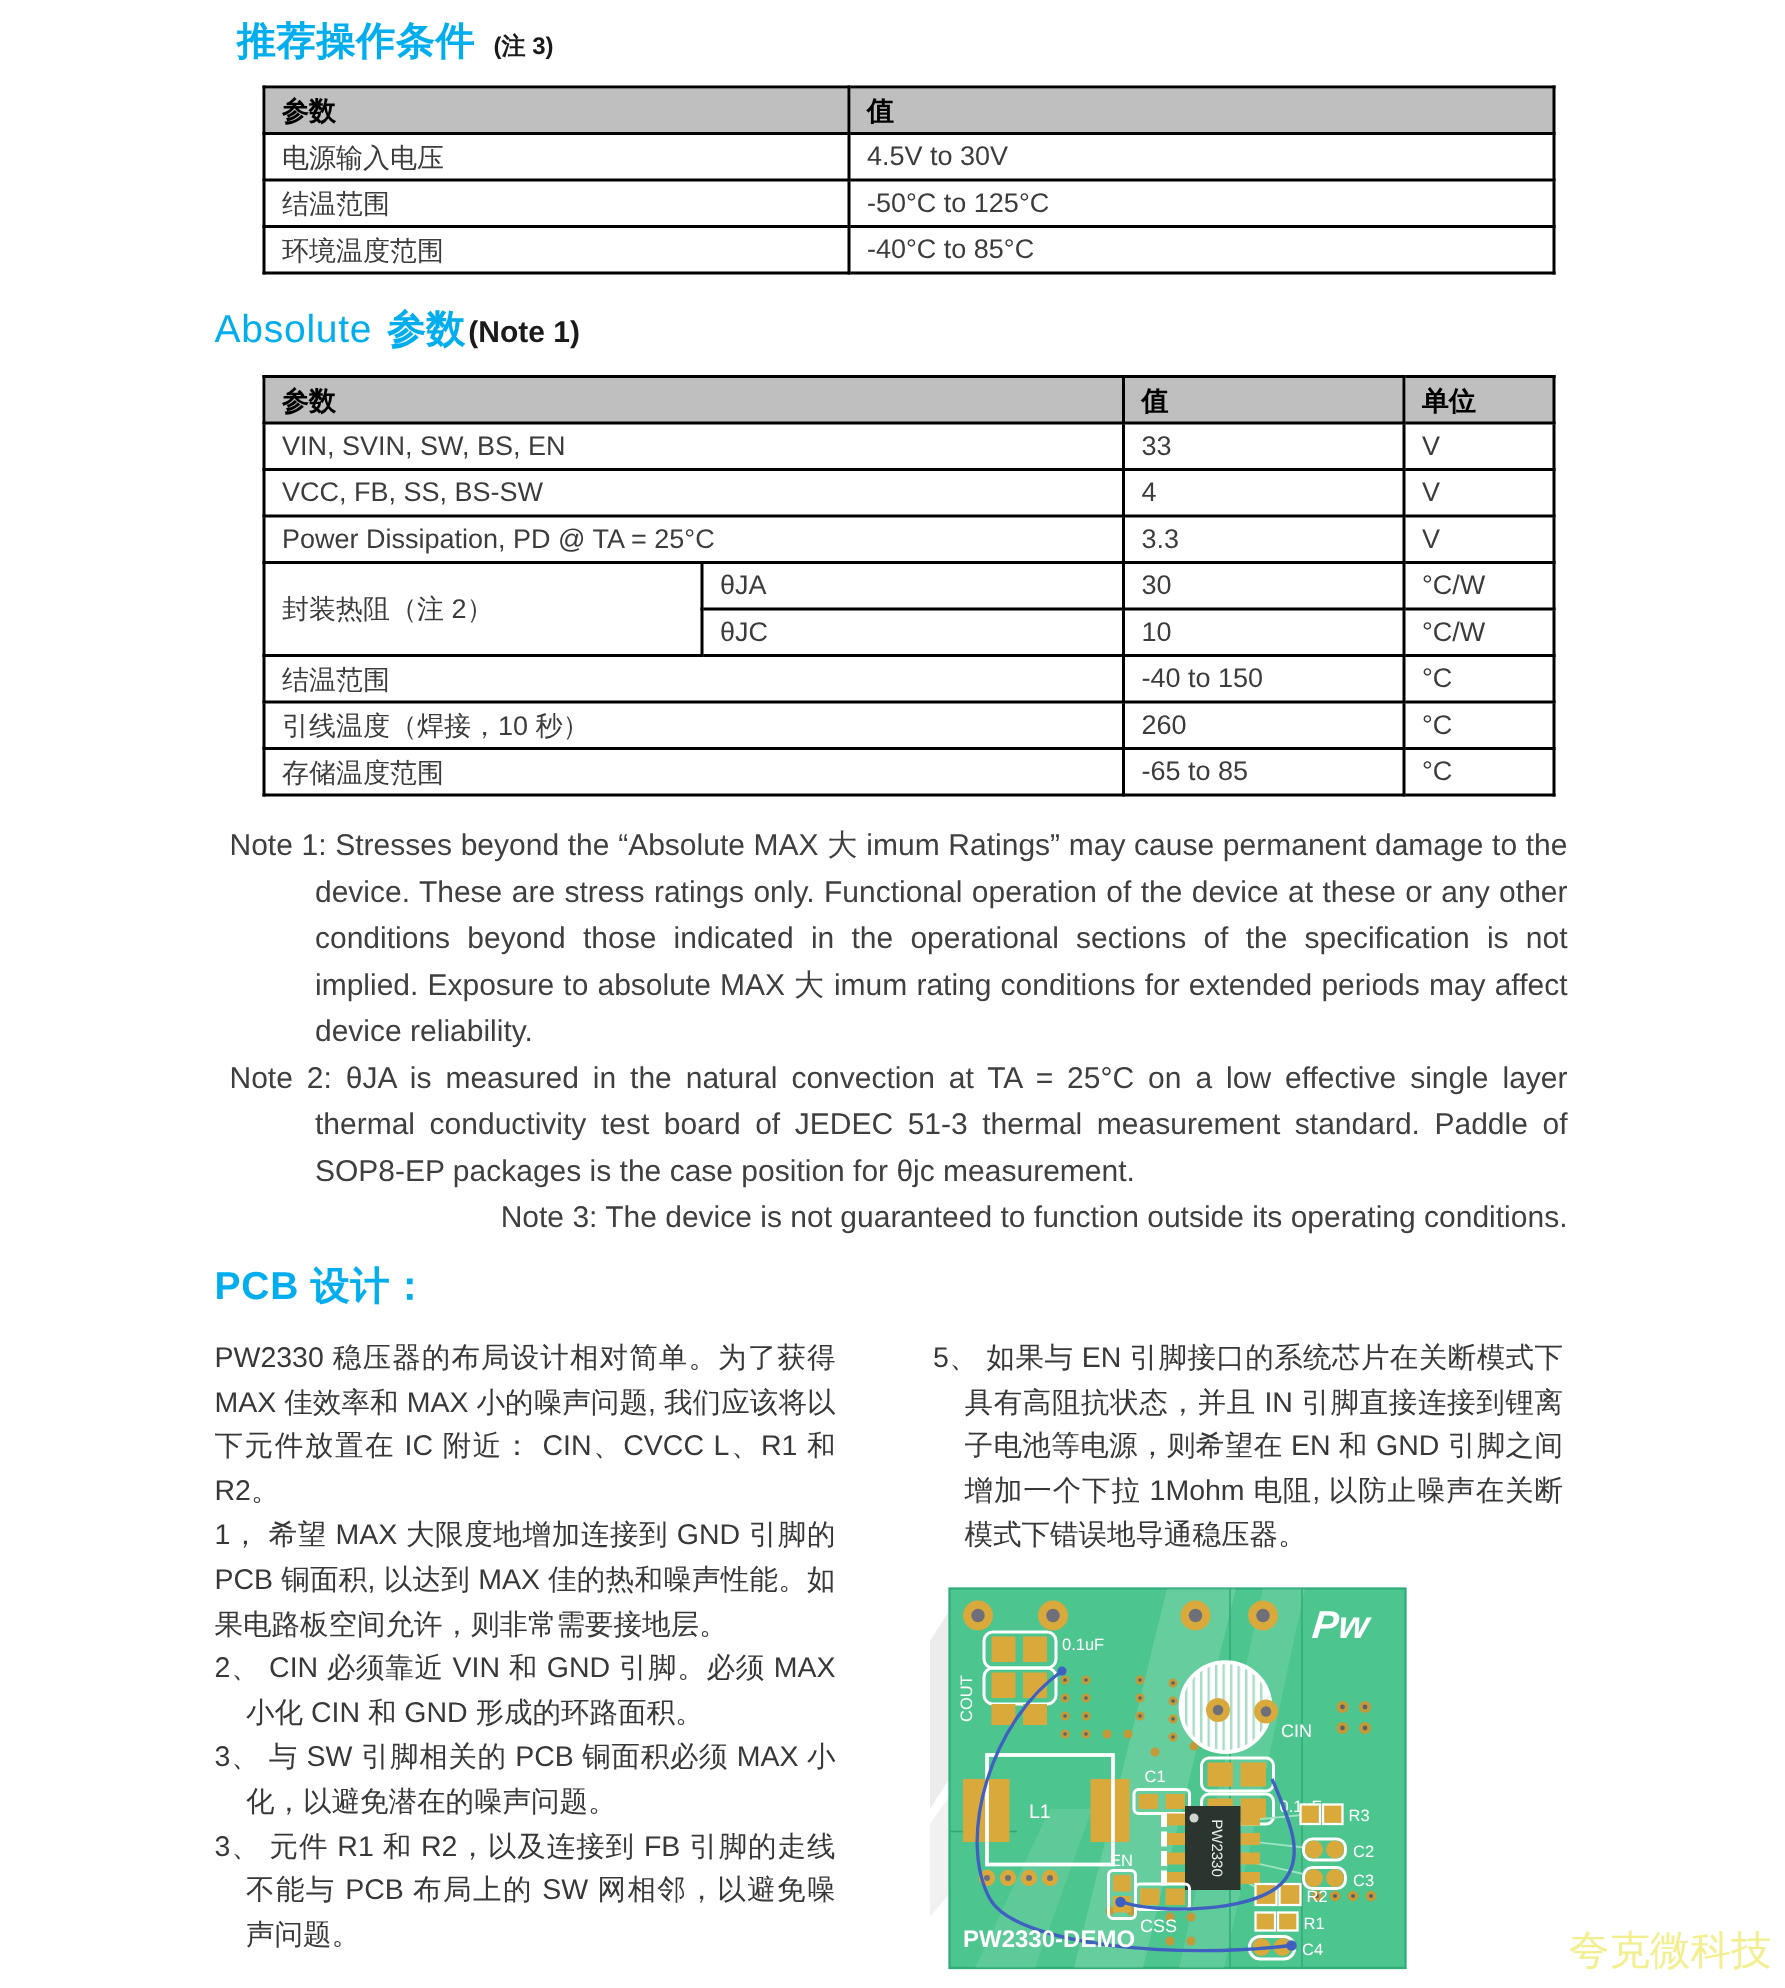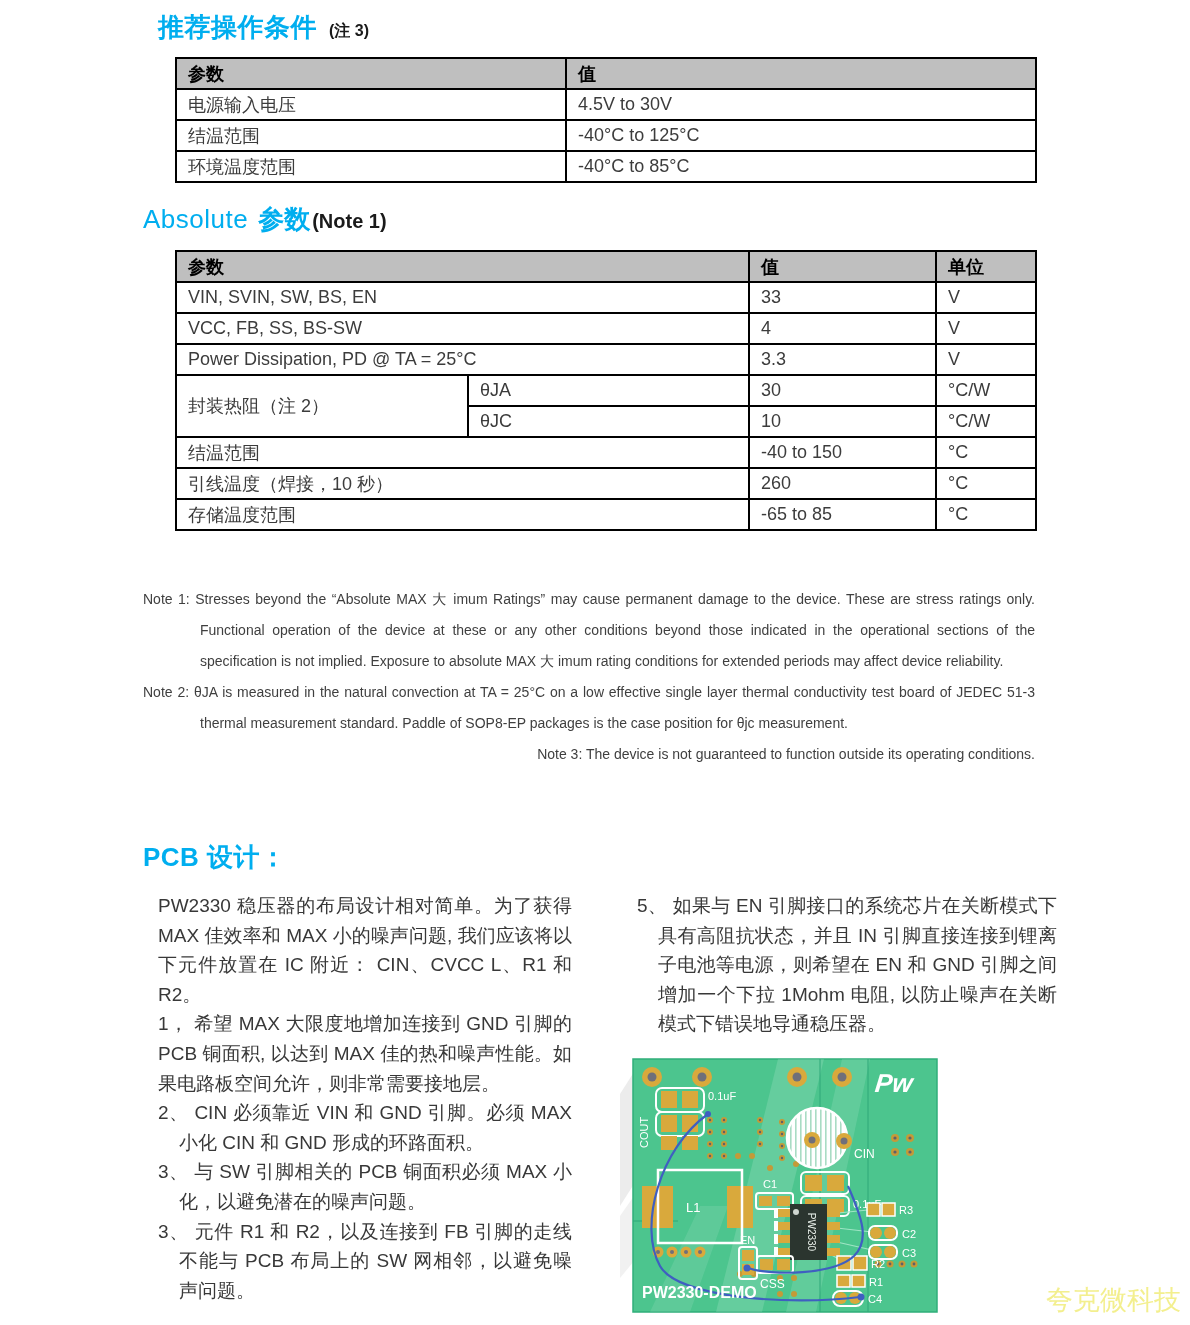--- a/index.html
+++ b/index.html
@@ -17,26 +17,26 @@
   
   table.spec { position:absolute; border-collapse:collapse; table-layout:fixed; font-size:18px; }
   .spec th, .spec td {
     border:2px solid #000; padding:0 11px; height:29px;
     text-align:left; vertical-align:middle; color:#3c3c3c; font-weight:normal;
     overflow:hidden; white-space:nowrap;
   }
   .spec th { background:#bfbfbf; font-weight:bold; color:#000; }
 
   
-  .notes { position:absolute; left:143px; top:549px; width:892px;
-           font-size:14px; line-height:31px; text-align:justify; color:#3f3f3f;margin-top:35px; }
+  .notes { position:absolute; left:153px; top:549px; width:892px;
+           font-size:20px; line-height:31px; text-align:justify; color:#3f3f3f; }
   .note  { padding-left:57px; text-indent:-57px; margin:0; }
 
   
-  .pcb-col { position:absolute; font-size:19px; line-height:29.6px; text-align:justify; color:#383838;margin-left:15px; }
+  .pcb-col { position:absolute; font-size:19px; line-height:29.6px; text-align:justify; color:#383838; }
   .pcb-col p { margin:0; }
   .hang { padding-left:21px; text-indent:-21px; }
 
   
   .board-wrap { position:absolute; left:620px; top:1056px; width:322px; height:262px; }
 
   
   .watermark { position:absolute; left:1046px; top:1282px; font-size:27px;
                color:#f3ef8e; white-space:nowrap; }
 </style>
@@ -59,21 +59,21 @@
         <tr>
       <th>参数</th>
       <th>值</th>
     </tr>
     <tr>
       <td>电源输入电压</td>
       <td>4.5V to 30V</td>
     </tr>
     <tr>
       <td>结温范围</td>
-      <td>-40°C to 125°C</td>
+      <td>-50°C to 125°C</td>
     </tr>
     <tr>
       <td>环境温度范围</td>
       <td>-40°C to 85°C</td>
     </tr>
   </tbody>
     </table>
 
   <div class="heading" style="left:143px; top:202px;text-align:right;">
     <span class="t" style="font-weight:normal;">Absolute</span>

